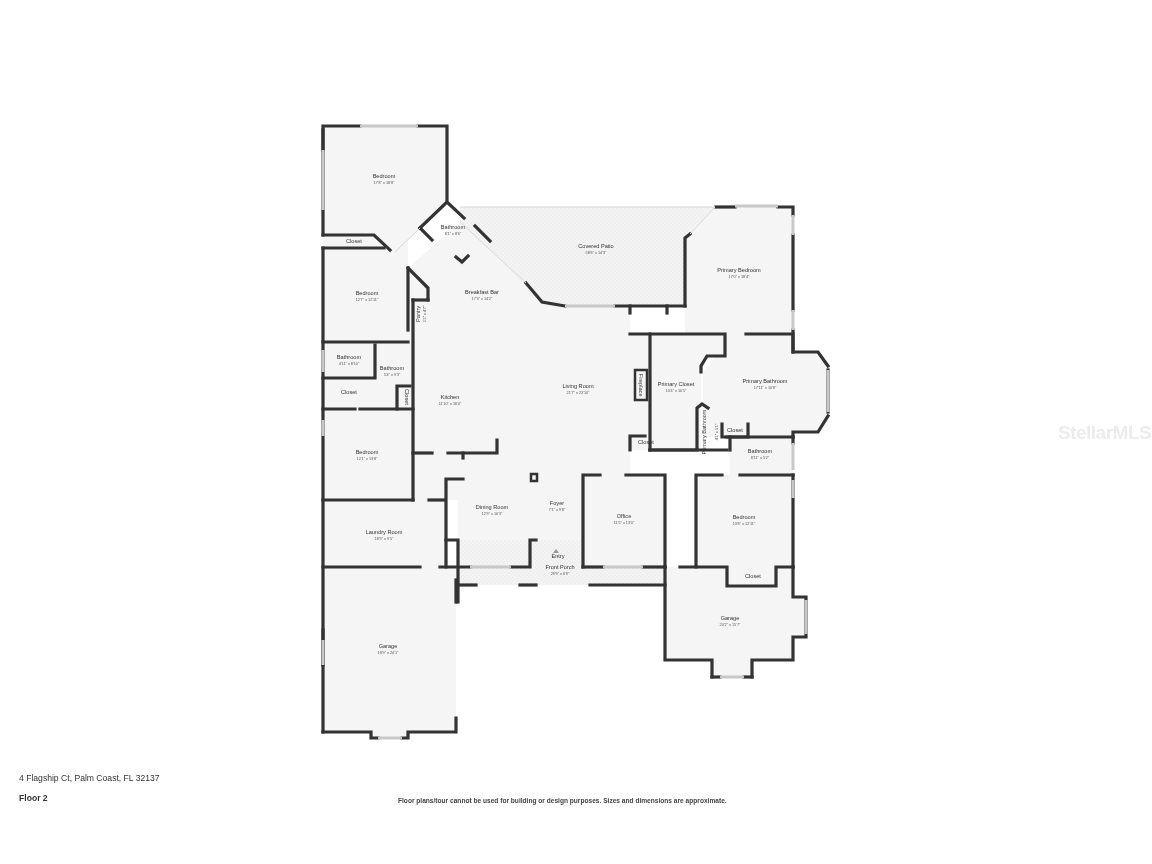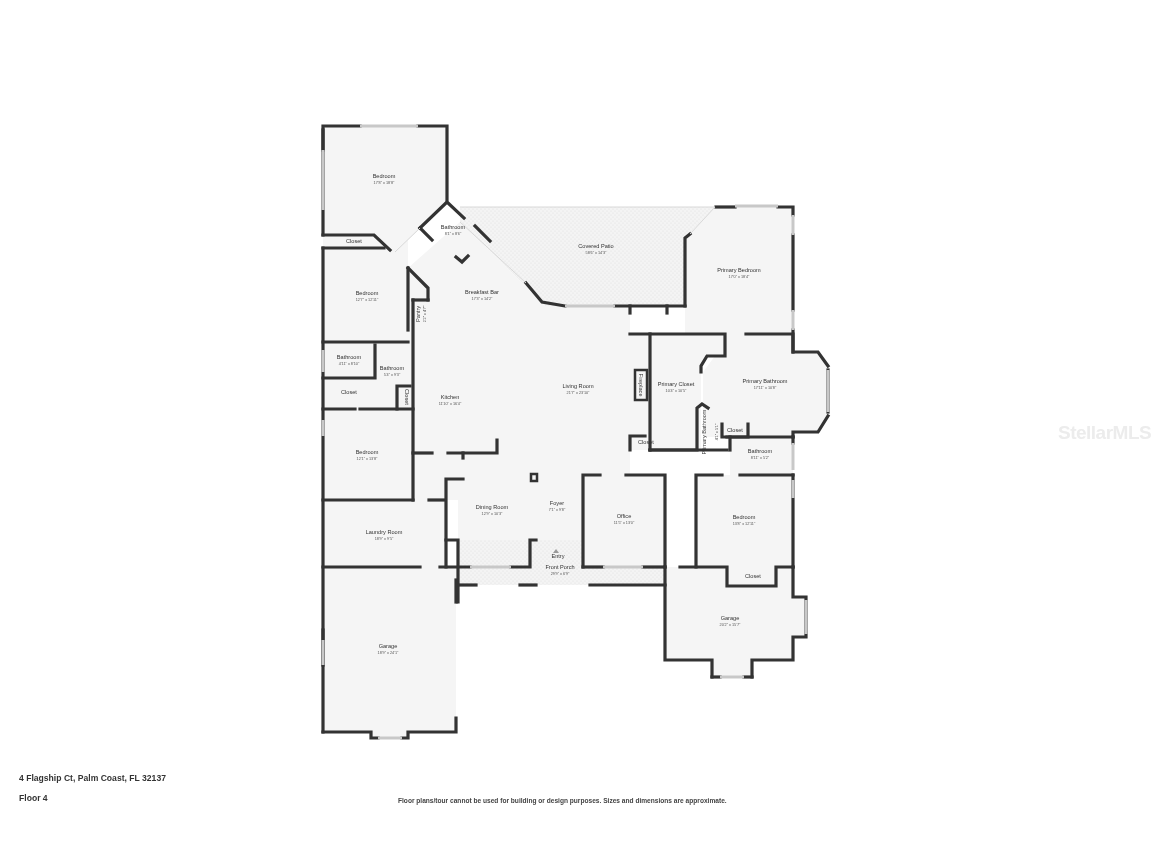--- a/index.html
+++ b/index.html
@@ -4,21 +4,21 @@
 <style>
   html, body { margin: 0; padding: 0; background: #ffffff; }
   body { width: 1152px; height: 864px; position: relative; overflow: hidden; font-family: "Liberation Sans", "DejaVu Sans", sans-serif; }
   #plan { position: absolute; left: 0; top: 0; }
   .wall { stroke: #333333; stroke-width: 3.2; fill: none; stroke-linecap: square; }
   .win { stroke: #c8c8c8; stroke-width: 3; fill: none; }
   .thin { stroke: #d8d8d8; stroke-width: 1; fill: none; }
   .floor { fill: #f5f5f5; }
   .rname { font-family: "Liberation Sans", sans-serif; font-size: 5.6px; fill: #333; text-anchor: middle; }
   .rdim { font-family: "Liberation Sans", sans-serif; font-size: 3.8px; fill: #555; text-anchor: middle; }
-  .addr { position: absolute; left: 19px; top: 773px; font-size: 8.6px; font-weight: bold; color: #333; }
+  .addr { position: absolute; left: 19px; top: 773px; font-size: 8.6px; font-weight: normal; color: #333; }
   .floor-label { position: absolute; left: 19px; top: 793px; font-size: 8.6px; font-weight: bold; color: #333; }
   .disclaimer { position: absolute; left: 398px; top: 797px; font-size: 6.6px; font-weight: bold; color: #444; }
   .watermark { position: absolute; left: 1058px; top: 422px; font-size: 19px; color: #ececec; letter-spacing: -0.5px; font-weight: bold; }
 </style>
 </head>
 <body>
 
 <svg id="plan" width="1152" height="864" viewBox="0 0 1152 864">
   <defs>
     <pattern id="dots" width="4" height="4" patternUnits="userSpaceOnUse">
@@ -277,14 +277,14 @@
       </g>
     <g>
         <text class="rname" x="388" y="648">Garage</text>
         <text class="rdim" x="388" y="654">18'9" x 24'1"</text>
       </g>
   </g>
 </svg>
 
 <div class="watermark">StellarMLS</div>
 <div class="addr">4 Flagship Ct, Palm Coast, FL 32137</div>
-<div class="floor-label">Floor 4</div>
+<div class="floor-label">Floor 2</div>
 <div class="disclaimer">Floor plans/tour cannot be used for building or design purposes. Sizes and dimensions are approximate.</div>
 
 </body></html>

